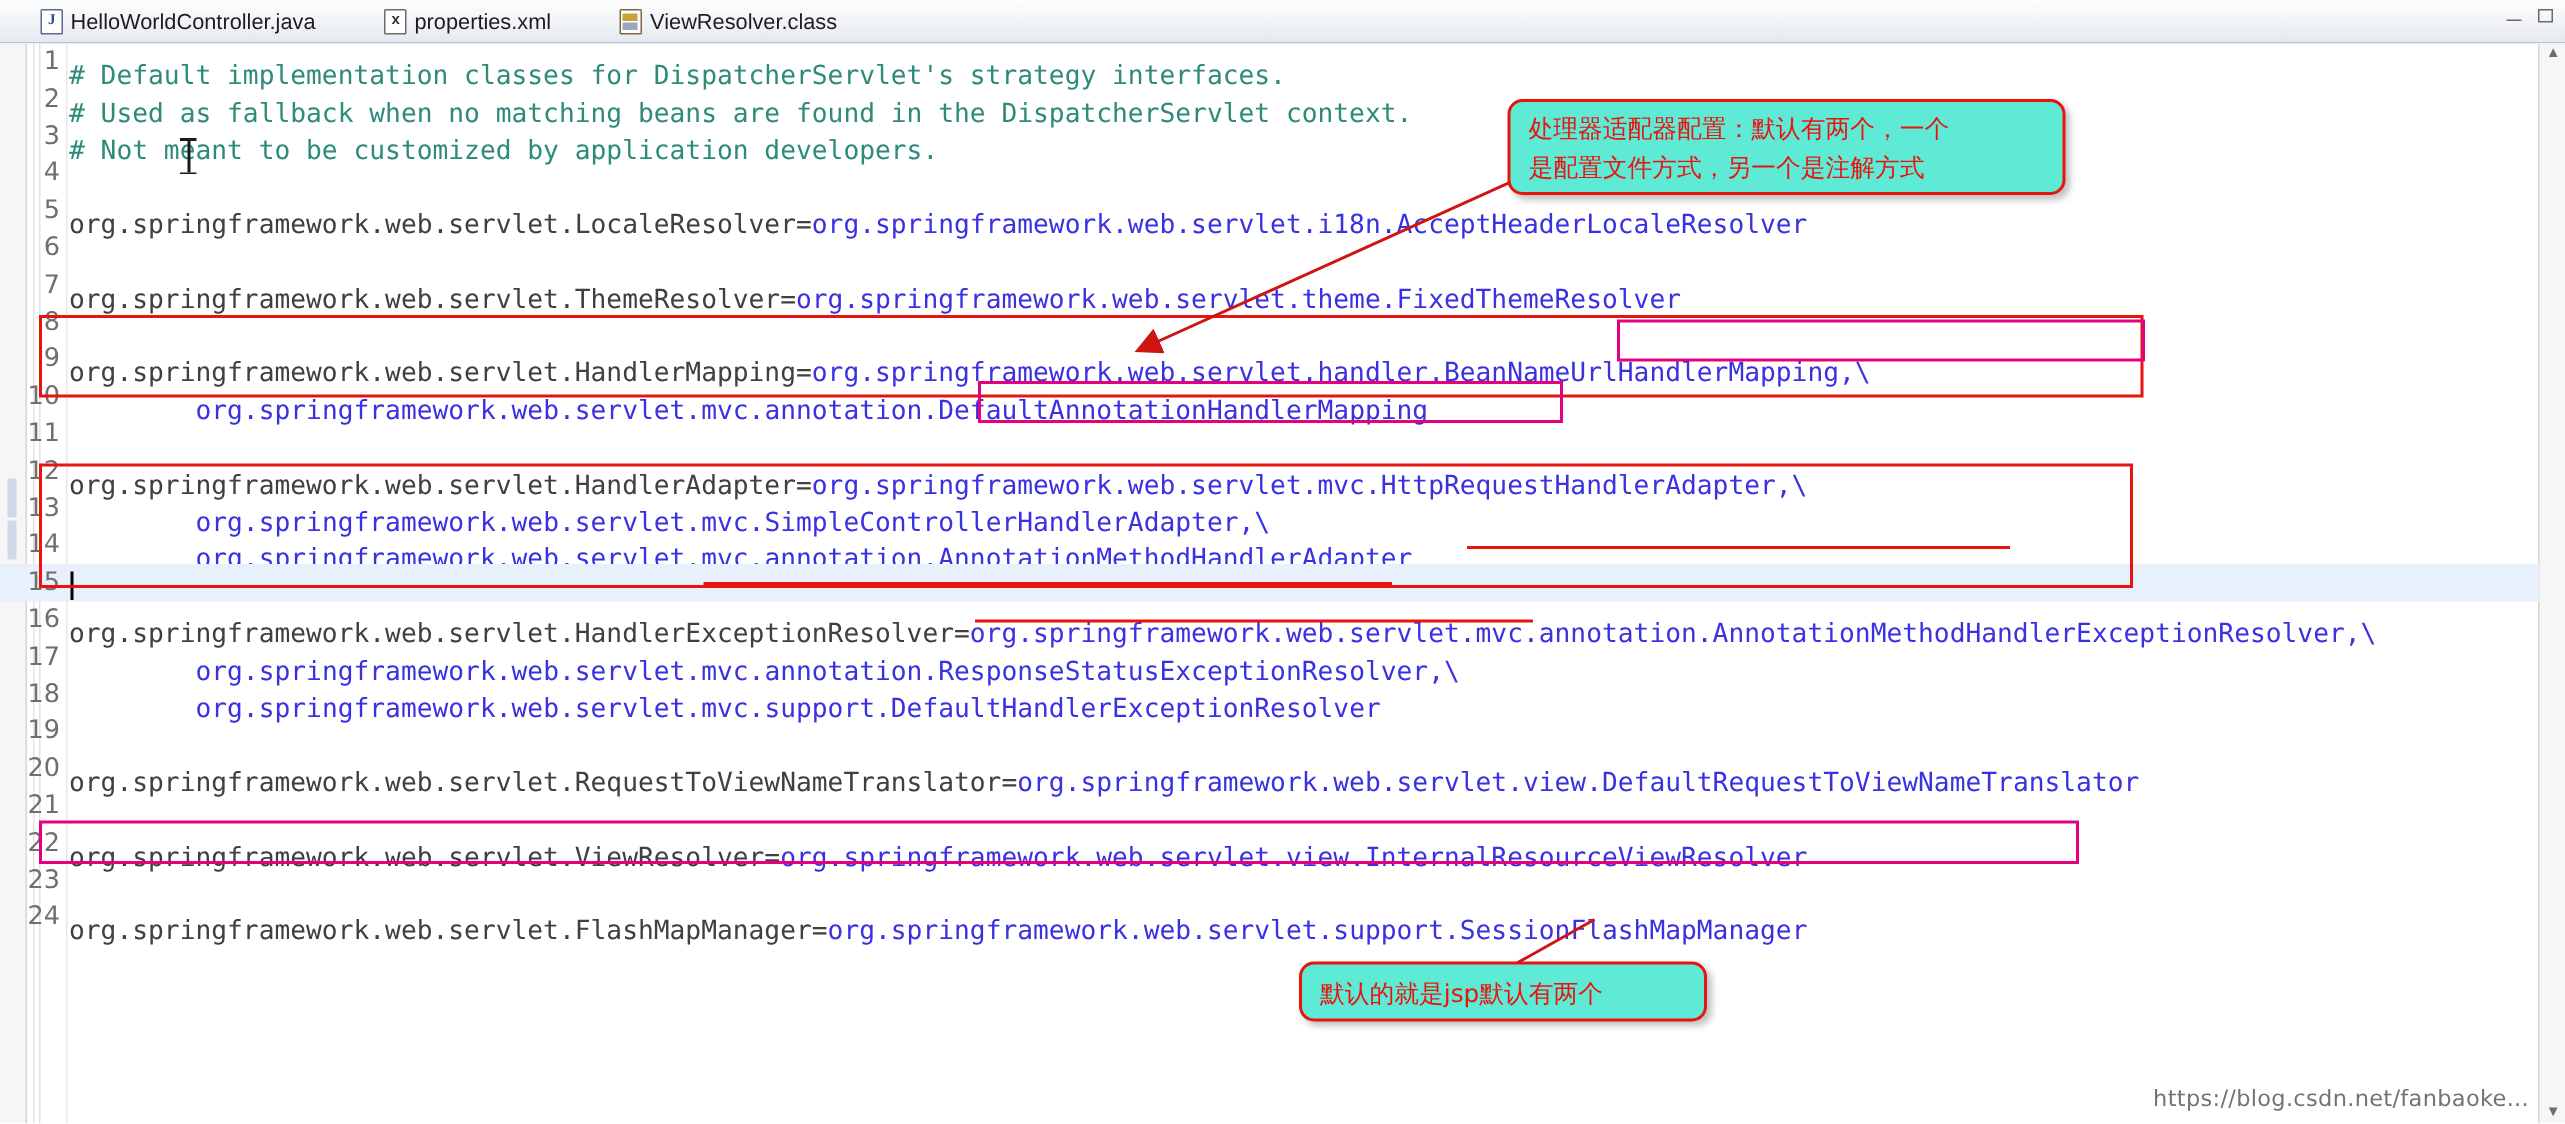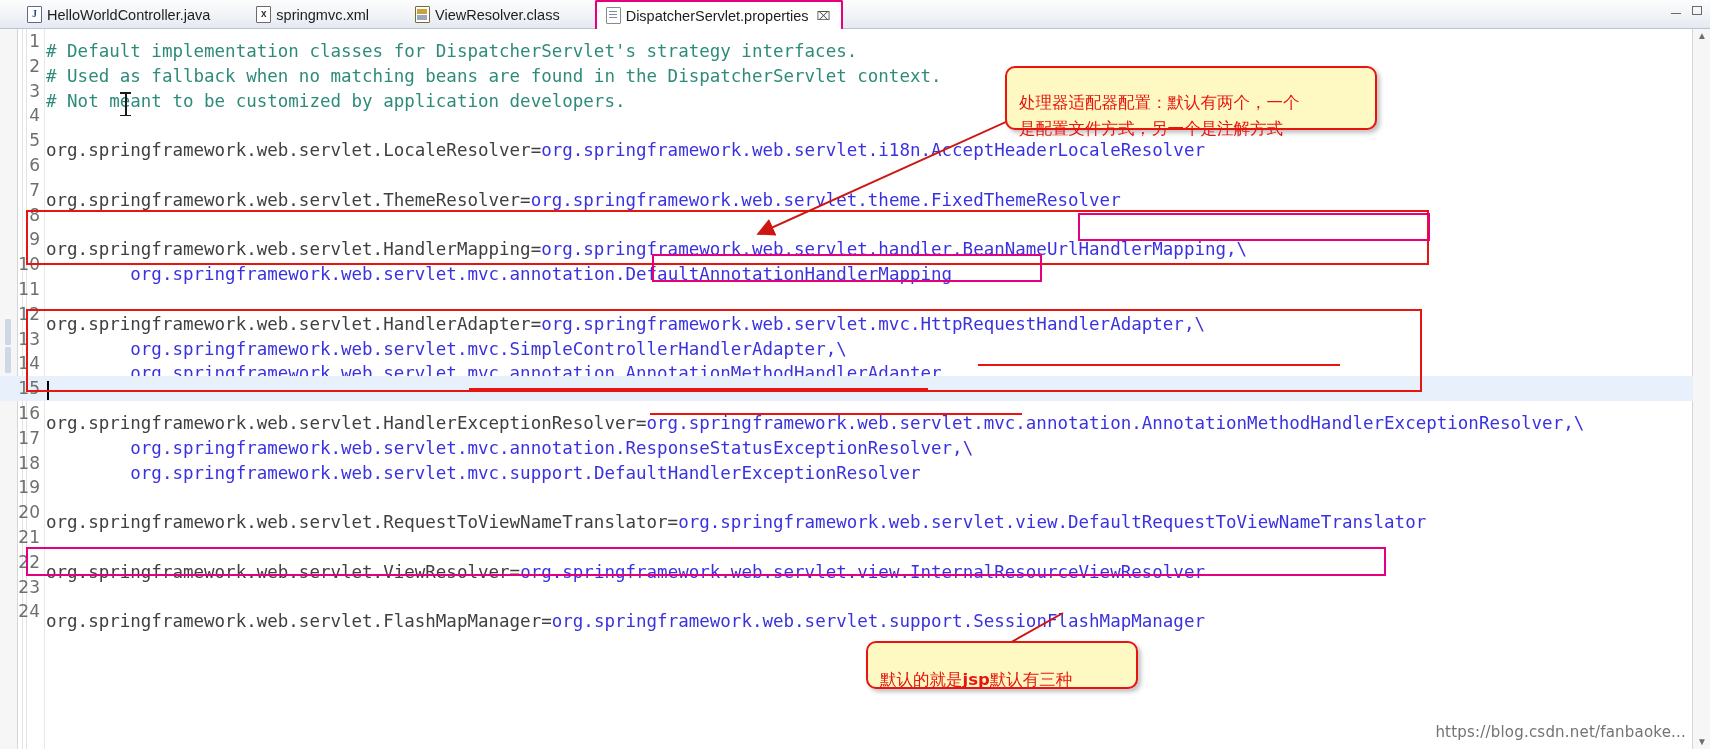--- a/index.html
+++ b/index.html
@@ -126,27 +126,27 @@
   .hl{position:absolute;box-sizing:border-box;pointer-events:none;}
   .hl.red{border:2px solid #e8140f;}
   .hl.mag{border:2px solid #e4007f;}
 
   
   .uline{position:absolute;height:2px;background:#e8140f;}
 
   
   .note{
     position:absolute;box-sizing:border-box;
-    background:#fef9c3;border:2px solid #e8140f;border-radius:10px;
+    background:#5eead4;border:2px solid #e8140f;border-radius:10px;
     color:#e8140f;font-size:16.5px;line-height:26px;
     font-family:"DejaVu Sans","Liberation Sans",sans-serif;
-    padding:22px 12px;box-shadow:3px 3px 4px rgba(120,120,120,0.45);
+    padding:5px 12px;box-shadow:3px 3px 4px rgba(120,120,120,0.45);
     white-space:pre-line;
   }
-  .note b{font-weight:700;}
+  .note b{font-weight:400;}
 
   
   .arrows{position:absolute;left:0;top:0;width:1710px;height:749px;pointer-events:none;}
 
   
   .watermark{
     position:absolute;right:24px;bottom:8px;color:#737373;font-size:15px;
     font-family:"DejaVu Sans","Liberation Sans",sans-serif;letter-spacing:.2px;
   }
 
@@ -161,30 +161,25 @@
 
 <div class="ide">
 
   <div class="tabbar">
     <div class="tab inactive" style="margin-left:18px;">
       <span class="tab-ico ico-java"></span>
       <span>HelloWorldController.java</span>
     </div>
     <div class="tab inactive" style="margin-left:26px;">
       <span class="tab-ico ico-xml"></span>
-      <span>springmvc.xml</span>
+      <span>properties.xml</span>
     </div>
     <div class="tab inactive" style="margin-left:26px;">
       <span class="tab-ico ico-class"></span>
       <span>ViewResolver.class</span>
-    </div>
-    <div class="tab active" style="margin-left:24px;">
-      <span class="tab-ico ico-props"></span>
-      <span>DispatcherServlet.properties</span>
-      <span class="tab-close">⌧</span>
     </div>
   </div>
 
   <div class="wincontrols">
     <div class="wc min"></div>
     <div class="wc max"></div>
   </div>
 
   <div class="editor">
 
@@ -234,16 +229,16 @@
       </marker>
     </defs>
     <line x1="1028" y1="112" x2="760" y2="233" stroke="#cf1512" stroke-width="2" marker-end="url(#ah)"></line>
     <line x1="1063" y1="613" x2="958" y2="672" stroke="#cf1512" stroke-width="2" marker-end="url(#ah)"></line>
   </svg>
 
   <div class="note" style="left:1005px;top:66px;width:372px;height:64px;">处理器适配器配置：默认有两个，一个
 是配置文件方式，另一个是注解方式</div>
 
 
-  <div class="note" style="left:866px;top:641px;width:272px;height:40px;line-height:30px;"><span>默认的就是</span><b>jsp</b><span>默认有三种</span></div>
+  <div class="note" style="left:866px;top:641px;width:272px;height:40px;line-height:30px;"><span>默认的就是</span><b>jsp</b><span>默认有两个</span></div>
 
   <div class="watermark">https://blog.csdn.net/fanbaoke...</div>
 </div>
 
 </body></html>

